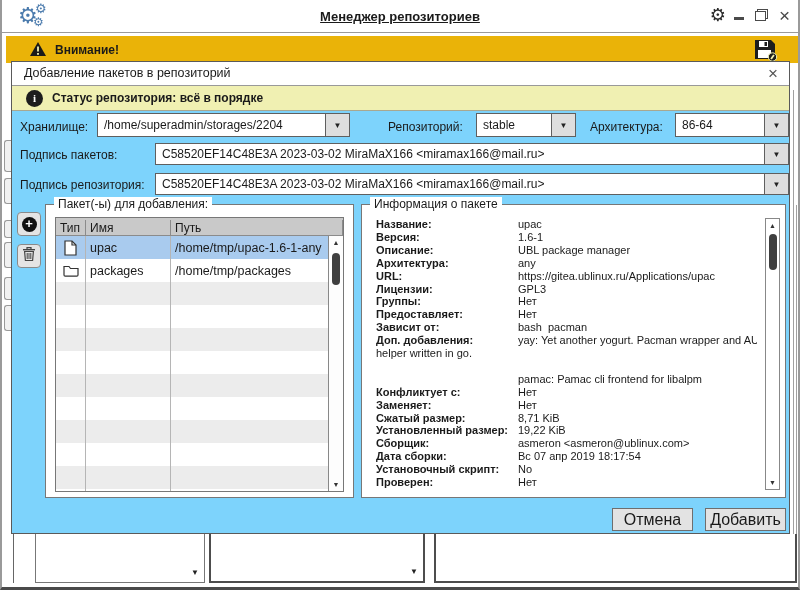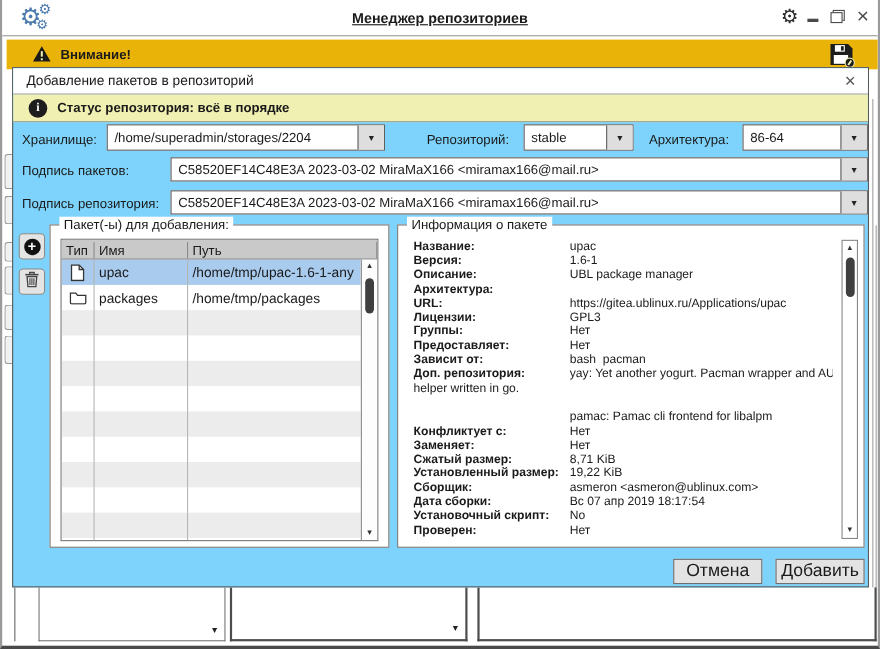--- a/index.html
+++ b/index.html
@@ -307,20 +307,21 @@
         <div class="irow">
           <span class="ilabel">Версия:</span>
           <span class="ivalue">1.6-1</span>
         </div>
         <div class="irow">
           <span class="ilabel">Описание:</span>
           <span class="ivalue">UBL package manager</span>
         </div>
         <div class="irow">
           <span class="ilabel">Архитектура:</span>
+          <span class="ivalue">any</span>
         </div>
         <div class="irow">
           <span class="ilabel">URL:</span>
           <span class="ivalue">https://gitea.ublinux.ru/Applications/upac</span>
         </div>
         <div class="irow">
           <span class="ilabel">Лицензии:</span>
           <span class="ivalue">GPL3</span>
         </div>
         <div class="irow">
@@ -329,21 +330,21 @@
         </div>
         <div class="irow">
           <span class="ilabel">Предоставляет:</span>
           <span class="ivalue">Нет</span>
         </div>
         <div class="irow">
           <span class="ilabel">Зависит от:</span>
           <span class="ivalue">bash  pacman</span>
         </div>
         <div class="irow">
-          <span class="ilabel">Доп. репозитория:</span>
+          <span class="ilabel">Доп. добавления:</span>
           <span class="ivalue">yay: Yet another yogurt. Pacman wrapper and AUR</span>
         </div>
         <div class="irow">helper written in go.</div>
         <div class="irow spacer"></div>
         <div class="irow">
           <span class="ilabel"></span>
           <span class="ivalue">pamac: Pamac cli frontend for libalpm</span>
         </div>
         <div class="irow">
           <span class="ilabel">Конфликтует с:</span>

